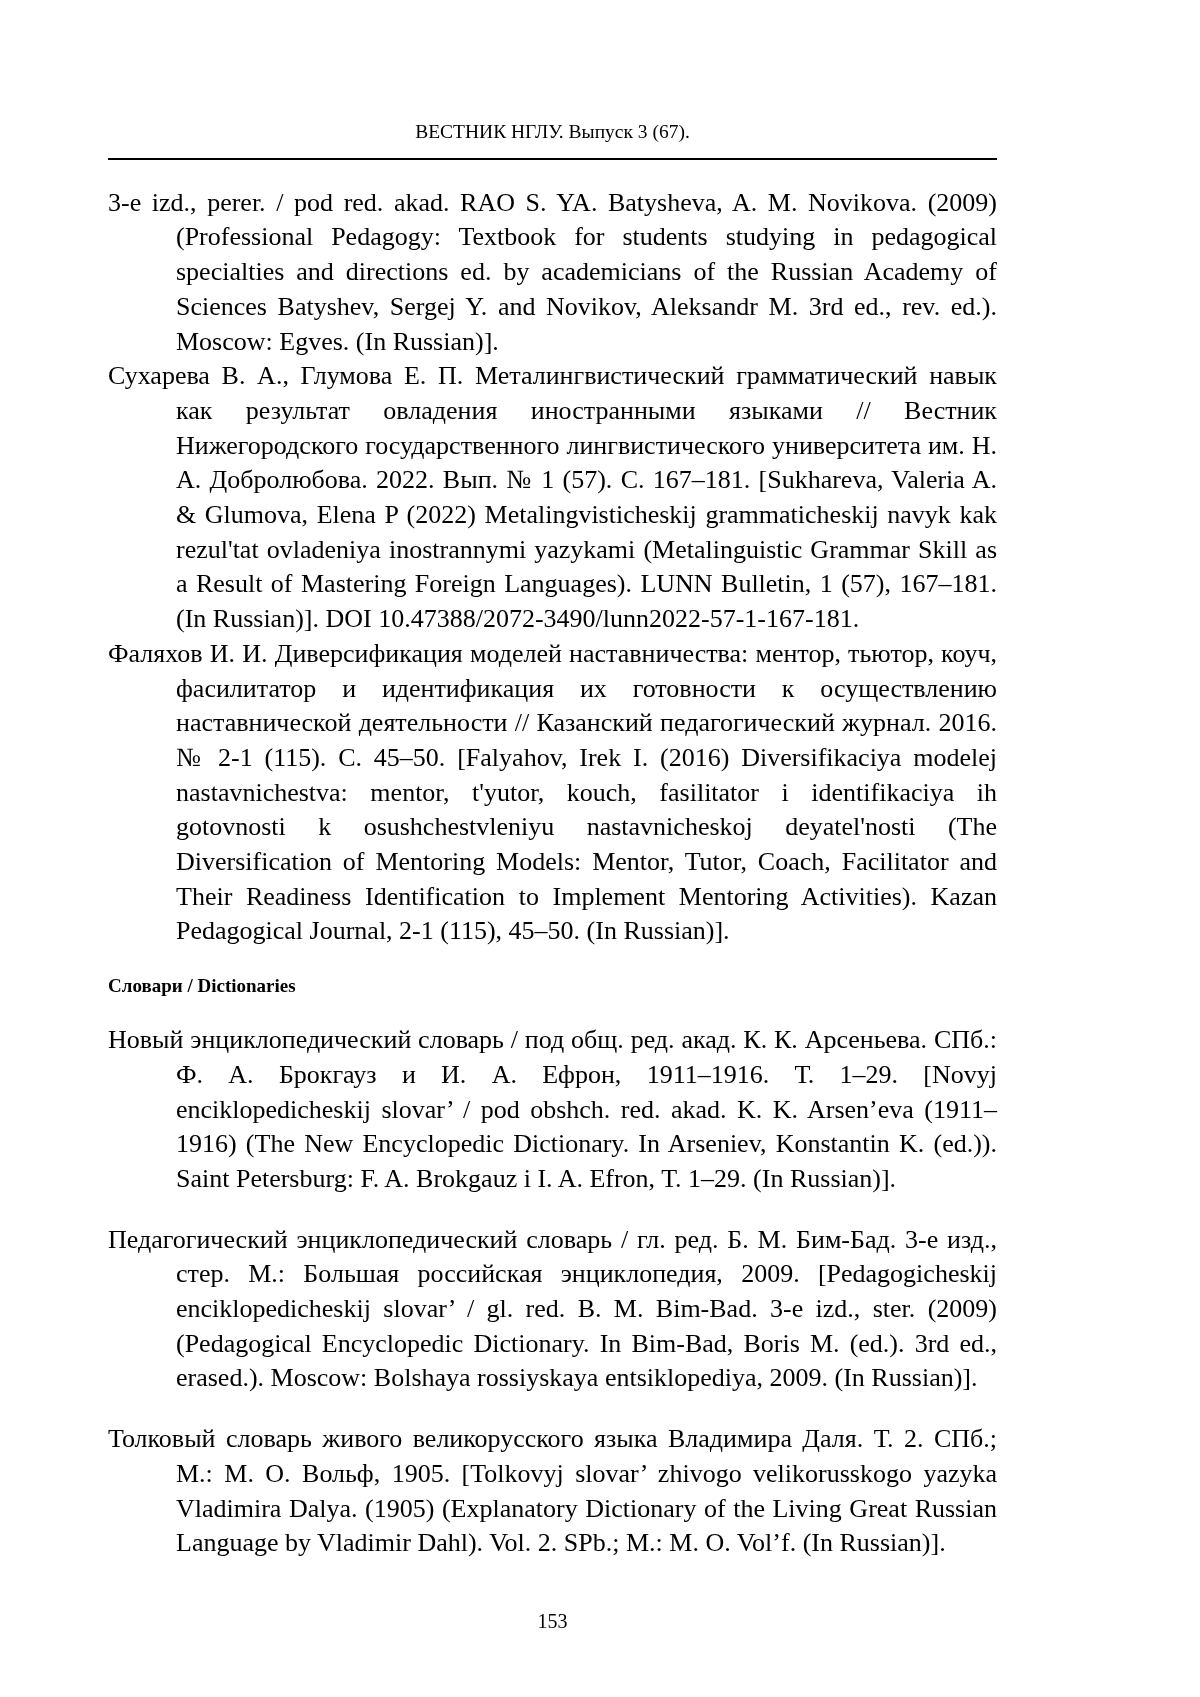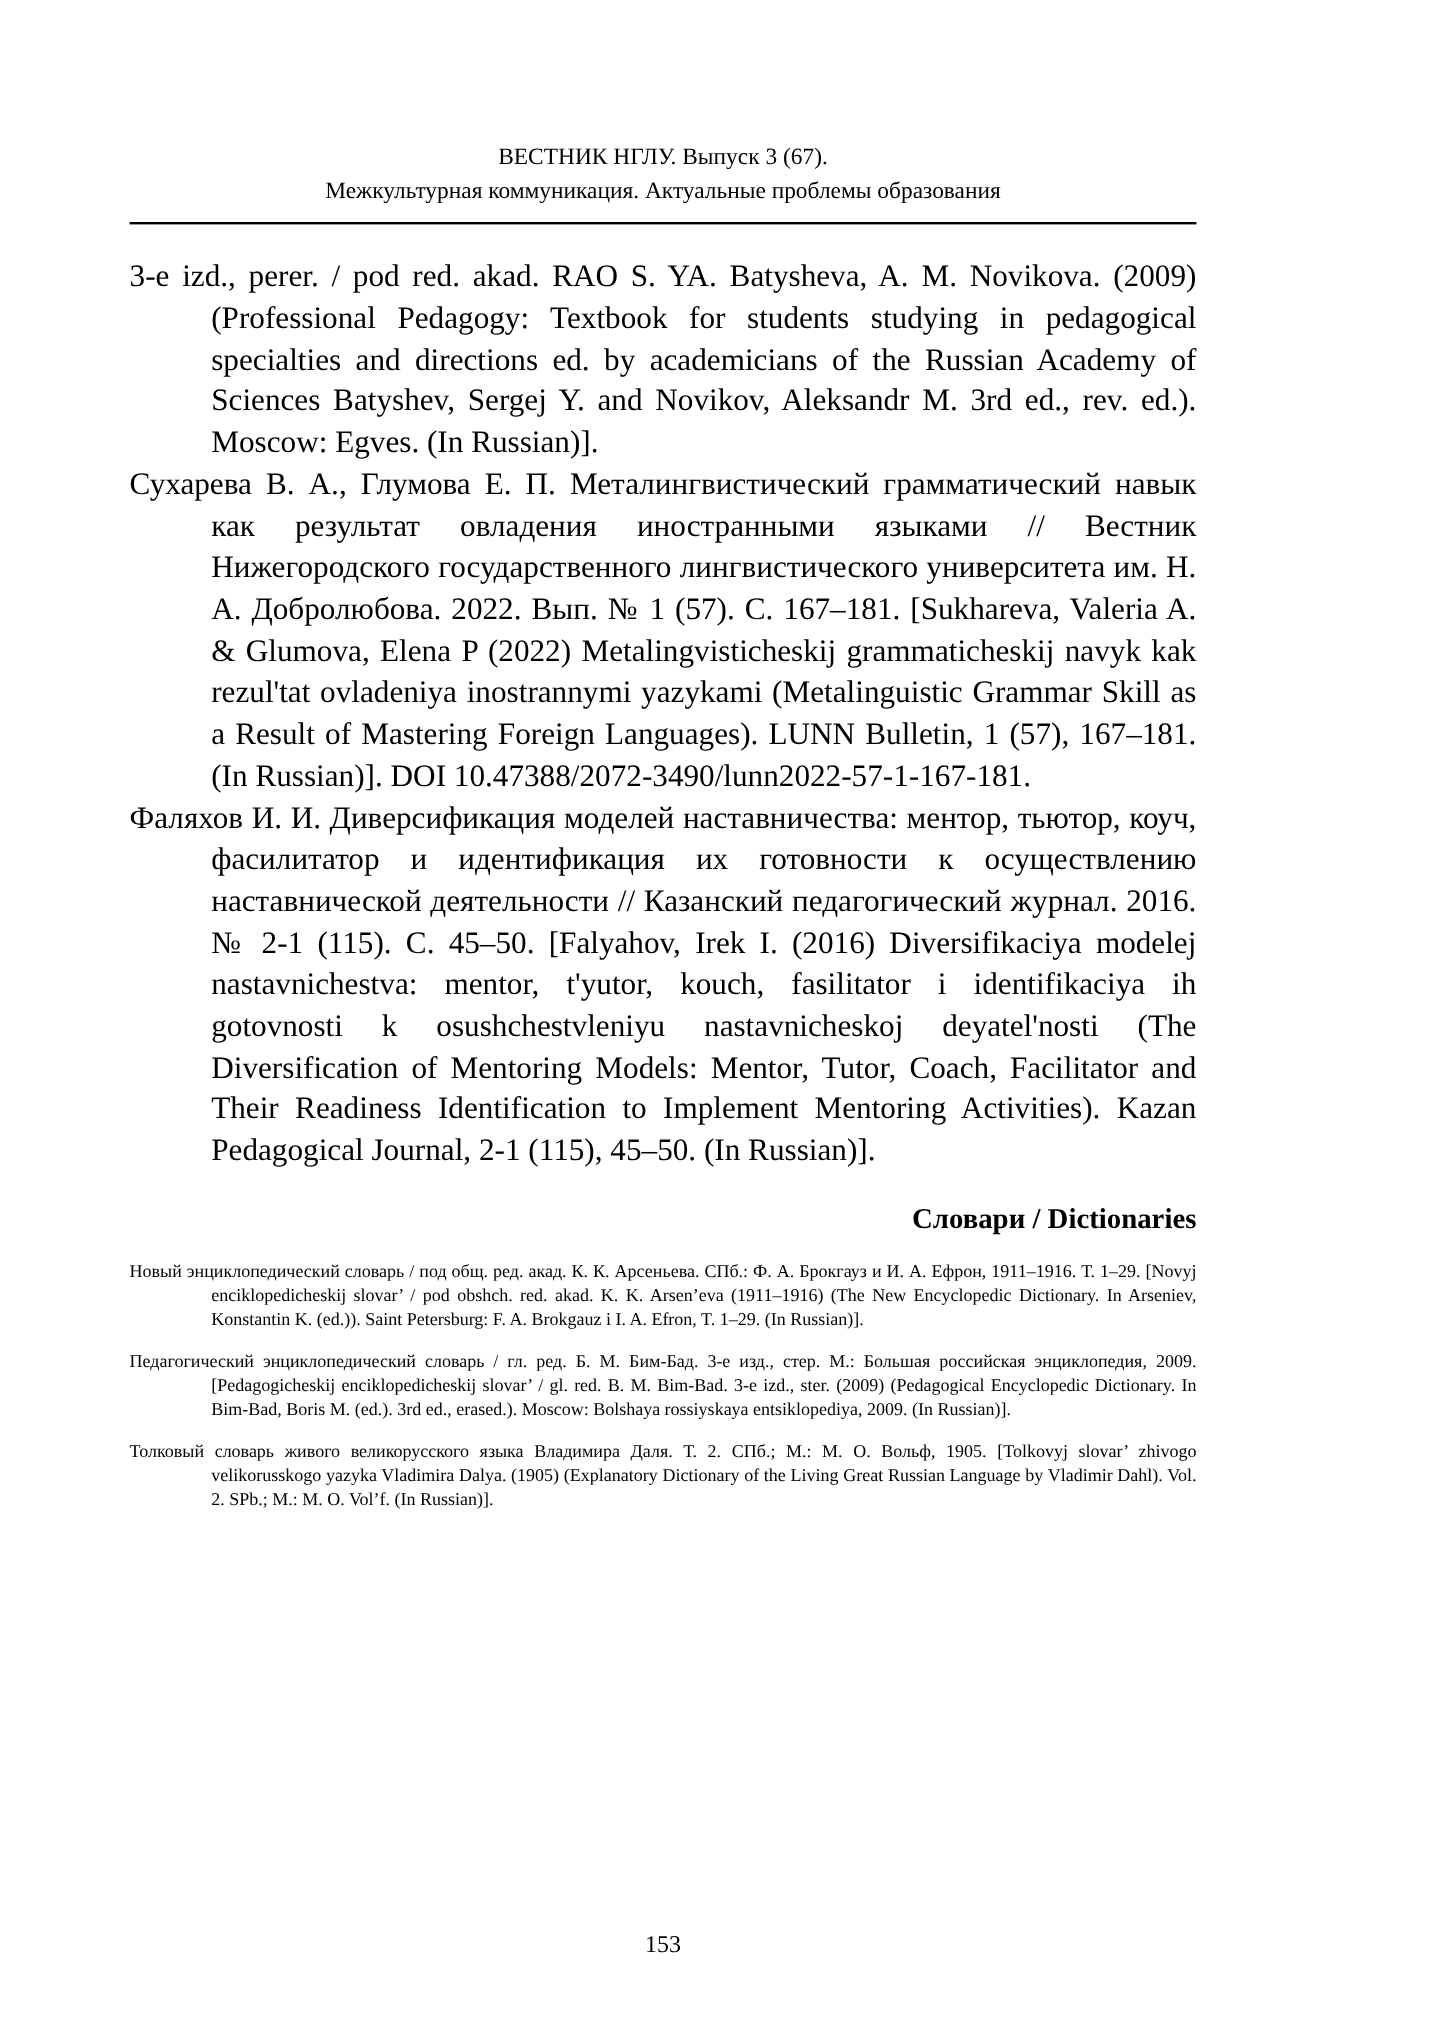--- a/index.html
+++ b/index.html
@@ -46,27 +46,27 @@
     padding-left: 68px;
     text-indent: -68px;
     hyphens: manual;
   }
   .ref + .ref {
     margin-top: 0px;
   }
   .ital {
   }
   .section-title {
-    text-align: right;
+    text-align: left;
     font-weight: bold;
-    font-size: 24px;
+    font-size: 19px;
     margin: 26px 0 20px 0;
   }
   .dict {
-    font-size: 15px;
+    font-size: 26px;
     line-height: 1.335;
     text-align: justify;
     padding-left: 68px;
     text-indent: -68px;
   }
   .pagenum {
     position: absolute;
     left: 0;
     right: 0;
     bottom: 64px;
@@ -74,21 +74,20 @@
     font-size: 20px;
   }
 </style>
 </head>
 <body>
 
 <div class="page">
 
   <div class="header">
     <div>ВЕСТНИК НГЛУ. Выпуск 3 (67).</div>
-    <div>Межкультурная коммуникация. Актуальные проблемы образования</div>
   </div>
   <hr class="header-rule">
 
   <div class="content">
 
     <p class="ref"><span>3-е izd., perer. / pod red. akad. RAO S. YA. Batysheva, A. M. Novikova. (2009) (Professional Pedagogy: Textbook for students studying in pedagogical specialties and directions ed. by academicians of the Russian Academy of Sciences Batyshev, Sergej Y. and Novikov, Aleksandr M. 3rd ed., rev. ed.). Moscow: Egves. (In Russian)].</span></p>
 
     <p class="ref"><span class="ital">Сухарева В. А.,  Глумова Е. П.</span><span> Металингвистический грамматический навык как результат овладения иностранными языками // Вестник Нижегородского государственного лингвистического университета им. Н. А. Добролюбова. 2022. Вып. № 1 (57). С. 167–181. [Sukhareva, Valeria A. &amp; Glumova, Elena P (2022) Metalingvisticheskij grammaticheskij navyk kak rezul'tat ovladeniya inostrannymi yazykami (Metalinguistic Grammar Skill as a Result of Mastering Foreign Languages). </span><span class="ital">LUNN Bulletin</span><span>, 1 (57), 167–181. (In Russian)]. DOI 10.47388/2072-3490/lunn2022-57-1-167-181.</span></p>
 
     <p class="ref"><span class="ital">Фаляхов И. И.</span><span> Диверсификация моделей наставничества: ментор, тьютор, коуч, фасилитатор и идентификация их готовности к осуществлению наставнической деятельности // Казанский педагогический журнал. 2016. № 2-1 (115). С. 45–50. [Falyahov, Irek I. (2016) Diversifikaciya modelej nastavnichestva: mentor, t'yutor, kouch, fasilitator i identifikaciya ih gotovnosti k osushchestvleniyu nastavnicheskoj deyatel'nosti (The Diversification of Mentoring Models: Mentor, Tutor, Coach, Facilitator and Their Readiness Identification to Implement Mentoring Activities). </span><span class="ital">Kazan Pedagogical Journal</span><span>, 2-1 (115), 45–50. (In Russian)].</span></p>

